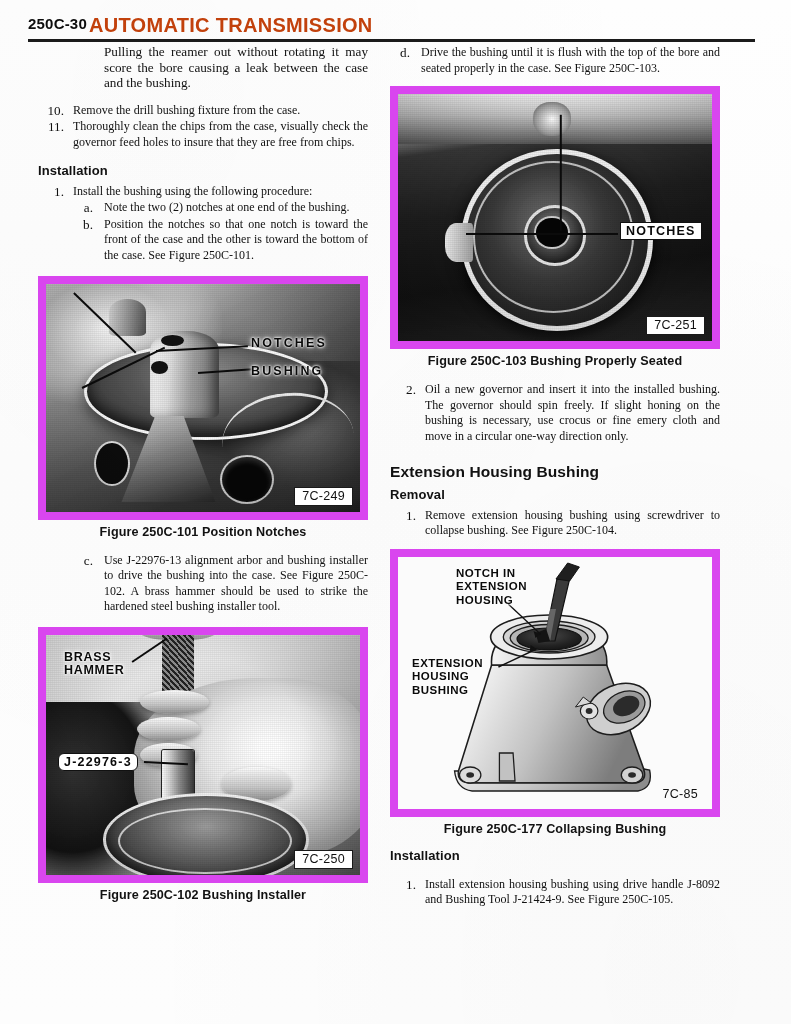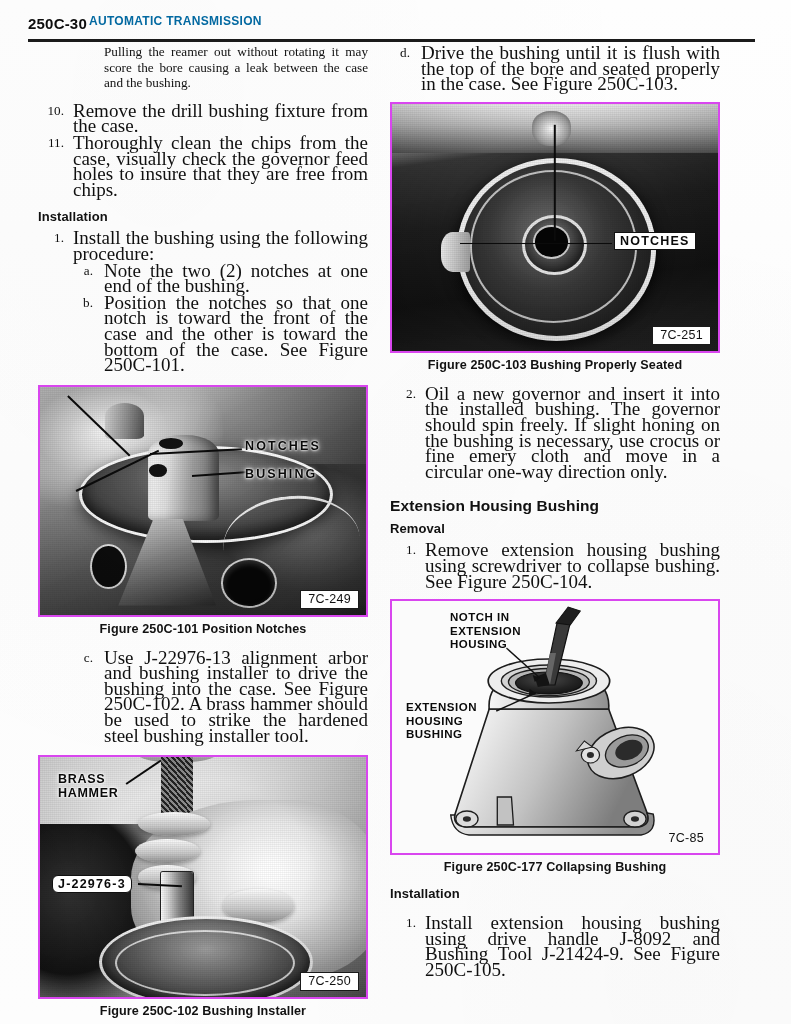--- a/index.html
+++ b/index.html
@@ -51,23 +51,23 @@
     font-weight: bold;
     font-size: 15px;
     letter-spacing: 0.2px;
     color: #0d0d0d;
     position: relative;
     top: 1px;
   }
   .header-title {
     font-family: "Liberation Sans", sans-serif;
     font-weight: bold;
-    font-size: 12px;
+    font-size: 20px;
     letter-spacing: 0.3px;
-    color: #0369a1;
+    color: #c2410c;
   }
   .header-rule {
     position: absolute;
     left: 0;
     top: 25px;
     width: 727px;
     height: 3px;
     background: #1b1b1b;
   }
 
@@ -97,21 +97,21 @@
     margin-top: 1px;
   }
   .num-item .marker {
     flex: 0 0 auto;
     font-size: 13.2px;
     line-height: 15.6px;
     text-align: right;
   }
   .num-item .body {
     flex: 1 1 auto;
-    font-size: 19px;
+    font-size: 12px;
     line-height: 15.6px;
     text-align: justify;
   }
   
   .lvl1 .marker { width: 26px; margin-right: 9px; }
   
   .lvl1b .marker { width: 26px; margin-right: 9px; }
   
   .lvl2 { margin-left: 35px; }
   .lvl2 .marker { width: 20px; margin-right: 11px; }
@@ -131,21 +131,21 @@
     font-size: 13px;
     letter-spacing: 0.1px;
     margin: 0;
     color: #111;
   }
 
   
   .figure { width: 100%; }
   .fig-frame {
     position: relative;
-    border: 2px solid #d946ef;
+    border: 8px solid #d946ef;
     background: #f4f4f4;
     overflow: hidden;
   }
   .fig-caption {
     font-family: "Liberation Sans", sans-serif;
     font-weight: bold;
     font-size: 12.6px;
     text-align: center;
     margin-top: 5px;
     color: #121212;

